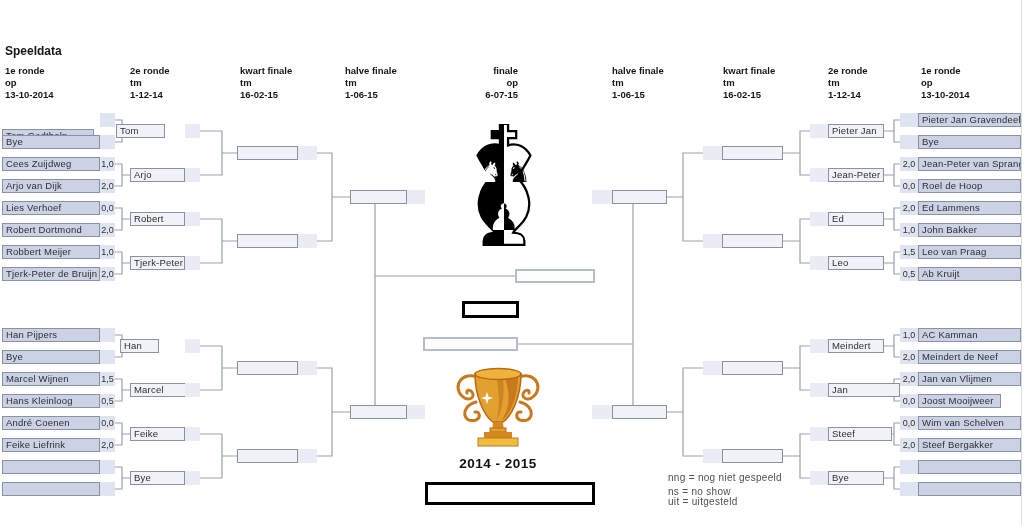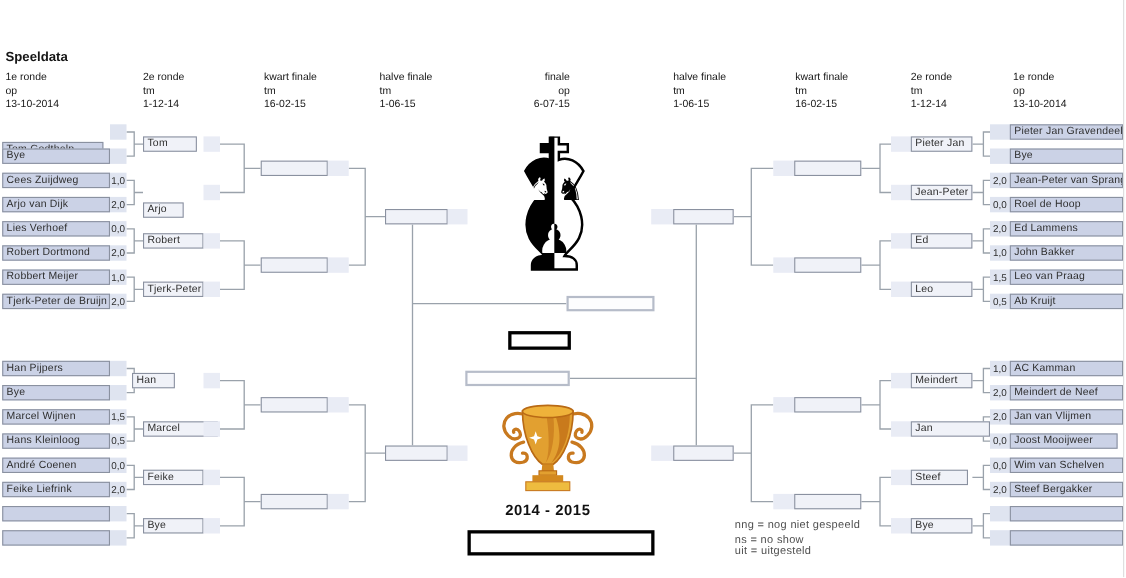--- a/index.html
+++ b/index.html
@@ -1,19 +1,19 @@
 <!DOCTYPE html>
 <html><head>
 <meta charset="utf-8">
 <style>
   html,body{margin:0;padding:0;background:#fff;font-family:"Liberation Sans",sans-serif;}
   .stage{position:relative;width:1024px;height:525px;background:#fff;overflow:hidden;}
   .title{position:absolute;top:17px;left:0;width:1024px;text-align:center;font-size:17.5px;color:#151515;letter-spacing:.2px;}
   .speeldata{position:absolute;top:44px;left:5px;font-size:12px;font-weight:700;color:#151515;}
-  .hdr{position:absolute;top:65px;font-size:9.5px;font-weight:400;line-height:12px;color:#161616;}
+  .hdr{position:absolute;top:65px;font-size:9.5px;font-weight:700;line-height:12px;color:#161616;}
   .hdr div{white-space:nowrap;}
   .nbox{position:absolute;box-sizing:border-box;height:14px;background:#cbd2e6;border:1px solid #8a91a0;
         font-size:9.5px;line-height:12px;color:#2e2e2e;padding-left:3px;white-space:nowrap;overflow:hidden;letter-spacing:.2px;}
   .scell{position:absolute;box-sizing:border-box;height:14px;background:#dfe4f0;font-size:9px;line-height:14px;color:#2e2e2e;text-align:center;}
   .wbox{position:absolute;box-sizing:border-box;height:14px;background:#f0f2f8;border:1px solid #8a91a0;
         font-size:9.5px;line-height:12px;color:#2e2e2e;padding-left:3px;white-space:nowrap;overflow:hidden;letter-spacing:.2px;}
   .wcell{position:absolute;box-sizing:border-box;height:14px;background:#e9ecf5;}
   .fslot{position:absolute;box-sizing:border-box;height:14px;background:#fdfdfe;border:2px solid #b6bcc9;}
   .blackbox{position:absolute;box-sizing:border-box;background:#fff;border:3px solid #000;}
   .season{position:absolute;top:456px;left:430px;width:136px;text-align:center;font-size:13.5px;font-weight:700;color:#111;letter-spacing:.5px;}
@@ -115,23 +115,23 @@
   <div class="scell" style="left:100px;top:394px;width:15px">0,5</div>
   <div class="nbox" style="left:2px;top:416px;width:98px">André Coenen</div>
   <div class="scell" style="left:100px;top:416px;width:15px">0,0</div>
   <div class="nbox" style="left:2px;top:438px;width:98px">Feike Liefrink</div>
   <div class="scell" style="left:100px;top:438px;width:15px">2,0</div>
   <div class="nbox" style="left:2px;top:460px;width:98px"></div>
   <div class="scell" style="left:100px;top:460px;width:15px"></div>
   <div class="nbox" style="left:2px;top:482px;width:98px"></div>
   <div class="scell" style="left:100px;top:482px;width:15px"></div>
 
-  <div class="wbox" style="left:130px;top:124px;width:49px">Tom</div>
+  <div class="wbox" style="left:116px;top:124px;width:49px">Tom</div>
   <div class="wcell" style="left:185px;top:124px;width:15px"></div>
-  <div class="wbox" style="left:130px;top:184px;width:37px">Arjo</div>
+  <div class="wbox" style="left:130px;top:168px;width:55px">Arjo</div>
   <div class="wcell" style="left:185px;top:168px;width:15px"></div>
   <div class="wbox" style="left:130px;top:212px;width:55px">Robert</div>
   <div class="wcell" style="left:185px;top:212px;width:15px"></div>
   <div class="wbox" style="left:130px;top:256px;width:55px">Tjerk-Peter</div>
   <div class="wcell" style="left:185px;top:256px;width:15px"></div>
   <div class="wbox" style="left:120px;top:339px;width:39px">Han</div>
   <div class="wcell" style="left:185px;top:339px;width:15px"></div>
   <div class="wbox" style="left:130px;top:383px;width:68px">Marcel</div>
   <div class="wcell" style="left:185px;top:383px;width:15px"></div>
   <div class="wbox" style="left:130px;top:427px;width:55px">Feike</div>
@@ -178,21 +178,21 @@
   <div class="wbox" style="left:828px;top:168px;width:56px">Jean-Peter</div>
   <div class="wcell" style="left:810px;top:212px;width:18px"></div>
   <div class="wbox" style="left:828px;top:212px;width:56px">Ed</div>
   <div class="wcell" style="left:810px;top:256px;width:18px"></div>
   <div class="wbox" style="left:828px;top:256px;width:56px">Leo</div>
   <div class="wcell" style="left:810px;top:339px;width:18px"></div>
   <div class="wbox" style="left:828px;top:339px;width:56px">Meindert</div>
   <div class="wcell" style="left:810px;top:383px;width:18px"></div>
   <div class="wbox" style="left:828px;top:383px;width:72px">Jan</div>
   <div class="wcell" style="left:810px;top:427px;width:18px"></div>
-  <div class="wbox" style="left:828px;top:427px;width:52px">Steef</div>
+  <div class="wbox" style="left:828px;top:427px;width:64px">Steef</div>
   <div class="wcell" style="left:810px;top:471px;width:18px"></div>
   <div class="wbox" style="left:828px;top:471px;width:56px">Bye</div>
 
   <div class="scell" style="left:900px;top:113px;width:18px"></div>
   <div class="nbox" style="left:918px;top:113px;width:103px">Pieter Jan Gravendeel</div>
   <div class="scell" style="left:900px;top:135px;width:18px"></div>
   <div class="nbox" style="left:918px;top:135px;width:103px">Bye</div>
   <div class="scell" style="left:900px;top:157px;width:18px">2,0</div>
   <div class="nbox" style="left:918px;top:157px;width:103px">Jean-Peter van Sprang</div>
   <div class="scell" style="left:900px;top:179px;width:18px">0,0</div>
@@ -205,21 +205,21 @@
   <div class="nbox" style="left:918px;top:245px;width:103px">Leo van Praag</div>
   <div class="scell" style="left:900px;top:267px;width:18px">0,5</div>
   <div class="nbox" style="left:918px;top:267px;width:103px">Ab Kruijt</div>
   <div class="scell" style="left:900px;top:328px;width:18px">1,0</div>
   <div class="nbox" style="left:918px;top:328px;width:103px">AC Kamman</div>
   <div class="scell" style="left:900px;top:350px;width:18px">2,0</div>
   <div class="nbox" style="left:918px;top:350px;width:103px">Meindert de Neef</div>
   <div class="scell" style="left:900px;top:372px;width:18px">2,0</div>
   <div class="nbox" style="left:918px;top:372px;width:103px">Jan van Vlijmen</div>
   <div class="scell" style="left:900px;top:394px;width:18px">0,0</div>
-  <div class="nbox" style="left:918px;top:394px;width:98px">Joost Mooijweer</div>
+  <div class="nbox" style="left:918px;top:394px;width:83px">Joost Mooijweer</div>
   <div class="scell" style="left:900px;top:416px;width:18px">0,0</div>
   <div class="nbox" style="left:918px;top:416px;width:103px">Wim van Schelven</div>
   <div class="scell" style="left:900px;top:438px;width:18px">2,0</div>
   <div class="nbox" style="left:918px;top:438px;width:103px">Steef Bergakker</div>
   <div class="scell" style="left:900px;top:460px;width:18px"></div>
   <div class="nbox" style="left:918px;top:460px;width:103px"></div>
   <div class="scell" style="left:900px;top:482px;width:18px"></div>
   <div class="nbox" style="left:918px;top:482px;width:103px"></div>
 
   <svg class="art" style="left:452px;top:124px" width="104" height="124" viewBox="0 0 100 122">

